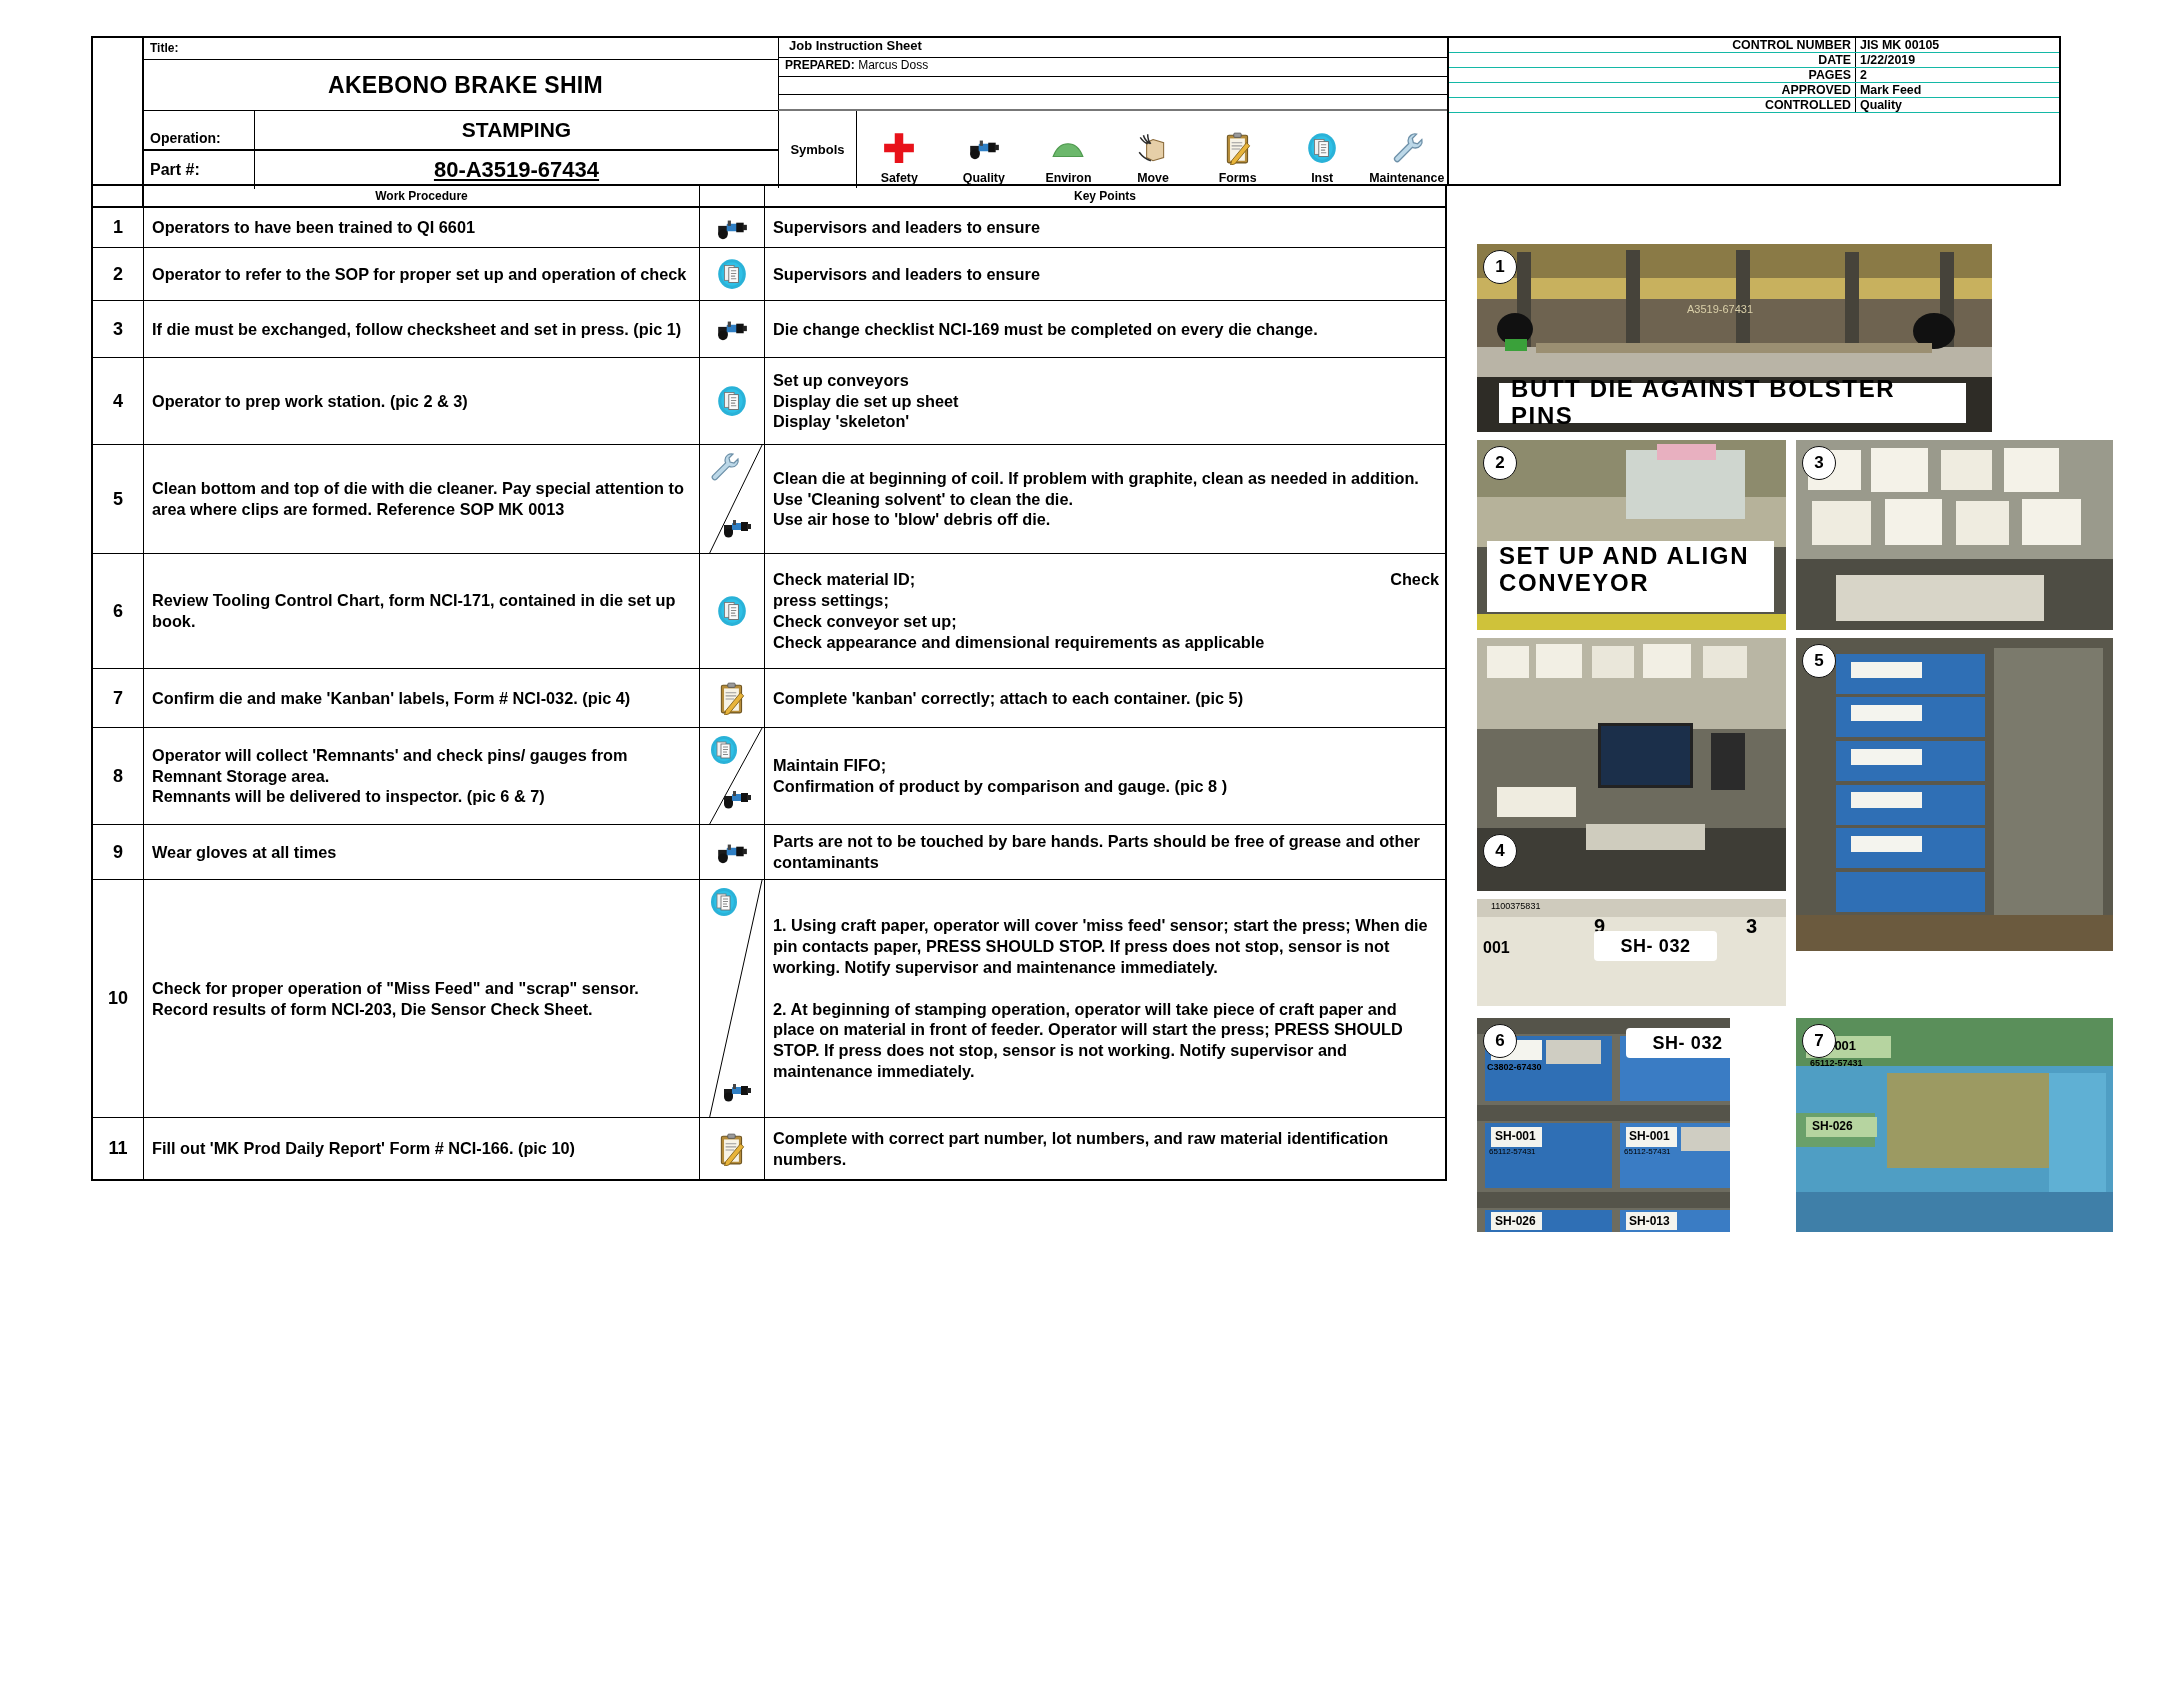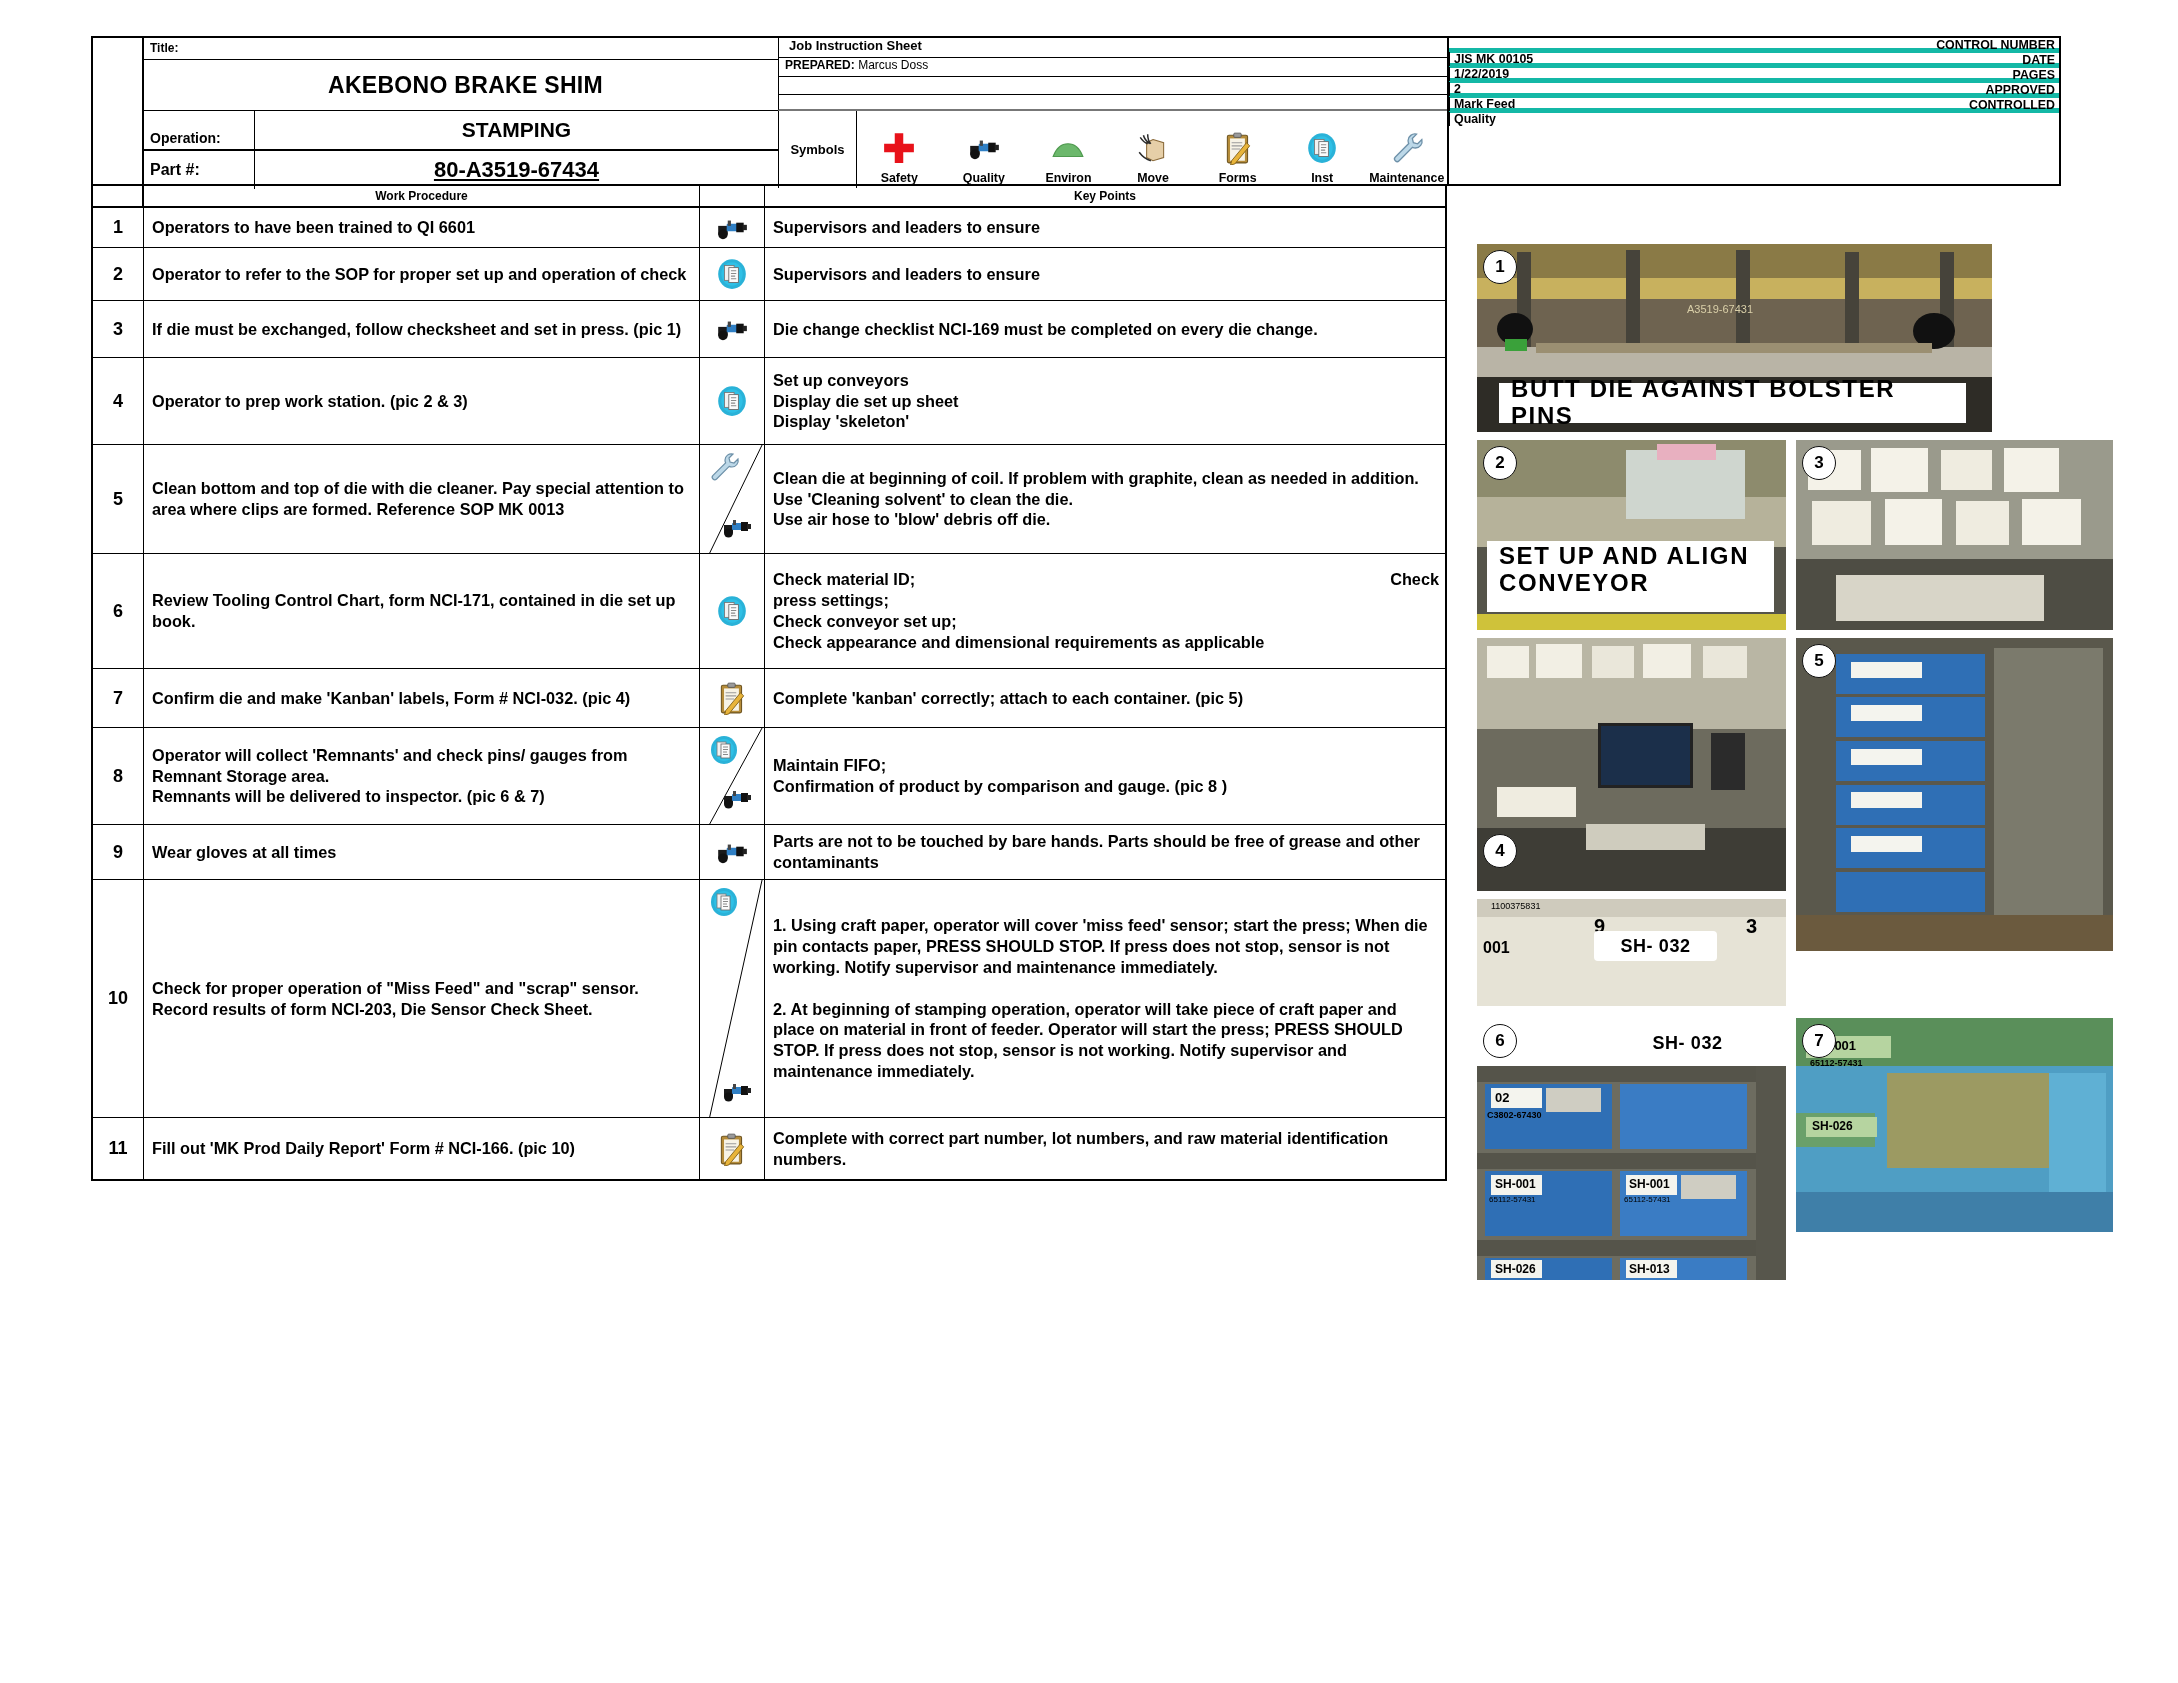--- a/index.html
+++ b/index.html
@@ -120,22 +120,22 @@
   .sym-cell .cap { font-size: 12.4px; font-weight: bold; padding-bottom: 3px; }
 
   
   .ctrl {
     position: absolute; left: 1356px; top: 0;
     width: 614px; height: 150px;
     border: 2px solid #000;
   }
   .ctrl-row {
     display: flex; height: 15px;
-    border-bottom: 5px solid #14b8a6;
-    font-size: 12.4px; font-weight: bold; line-height: 14px; flex-direction: column;
+    border-bottom: 1px solid #14b8a6;
+    font-size: 12.4px; font-weight: bold; line-height: 14px;
   }
   .ctrl-row .lbl { flex: 1; text-align: right; padding-right: 4px; }
   .ctrl-row .val {
     width: 204px; border-left: 1px solid #000; padding-left: 4px;
   }
   .ctrl-spacer { height: 73px; }
 
   
   .proc {
     position: absolute; left: 0; top: 150px;
@@ -756,21 +756,21 @@
         <div class="bar" style="left:0;top:0;width:100%;height:100%;background:#e6e3d6;"></div>
         <div class="bar" style="left:0;top:0;width:100%;height:18px;background:#cfcbbd;"></div>
       </div>
       <div style="position:absolute;left:6px;top:2px;font-size:9px;margin-left:8px;">1100375831</div>
       <div style="position:absolute;left:6px;top:40px;font-size:16px;font-weight:bold;">001</div>
       <div style="position:absolute;left:117px;top:16px;font-size:20px;font-weight:bold;">9</div>
       <div style="position:absolute;left:269px;top:16px;font-size:20px;font-weight:bold;">3</div>
     </div>
     <div class="cap-small" style="left:117px; top:687px; width:123px; height:30px;">SH- 032</div>
 
-    <div class="ph" style="left:0; top:774px; width:309px; height:214px; background:#3f3e36;margin-top:48px;">
+    <div class="ph" style="left:0; top:774px; width:253px; height:214px; background:#3f3e36;">
       <div class="scene">
         <div class="bar" style="left:0;top:0;width:100%;height:100%;background:#6d6c60;"></div>
         <div class="bar" style="left:0;top:0;width:100%;height:16px;background:#55544a;"></div>
         <div class="bar" style="left:8px;top:18px;width:127px;height:65px;background:#2f6fb5;"></div>
         <div class="bar" style="left:143px;top:18px;width:127px;height:65px;background:#3a7cc4;"></div>
         <div class="bar" style="left:0;top:87px;width:100%;height:16px;background:#55544a;"></div>
         <div class="bar" style="left:8px;top:105px;width:127px;height:65px;background:#2f6fb5;"></div>
         <div class="bar" style="left:143px;top:105px;width:127px;height:65px;background:#3a7cc4;"></div>
         <div class="bar" style="left:0;top:174px;width:100%;height:16px;background:#55544a;"></div>
         <div class="bar" style="left:8px;top:192px;width:127px;height:22px;background:#2f6fb5;"></div>

